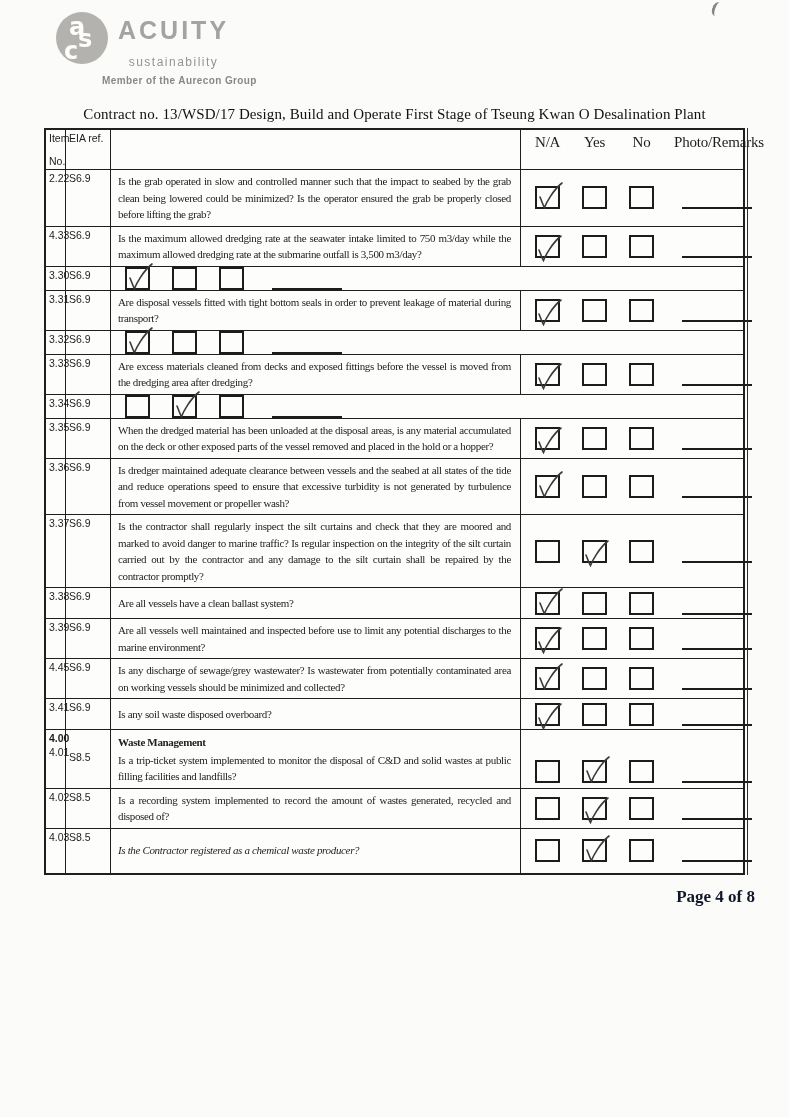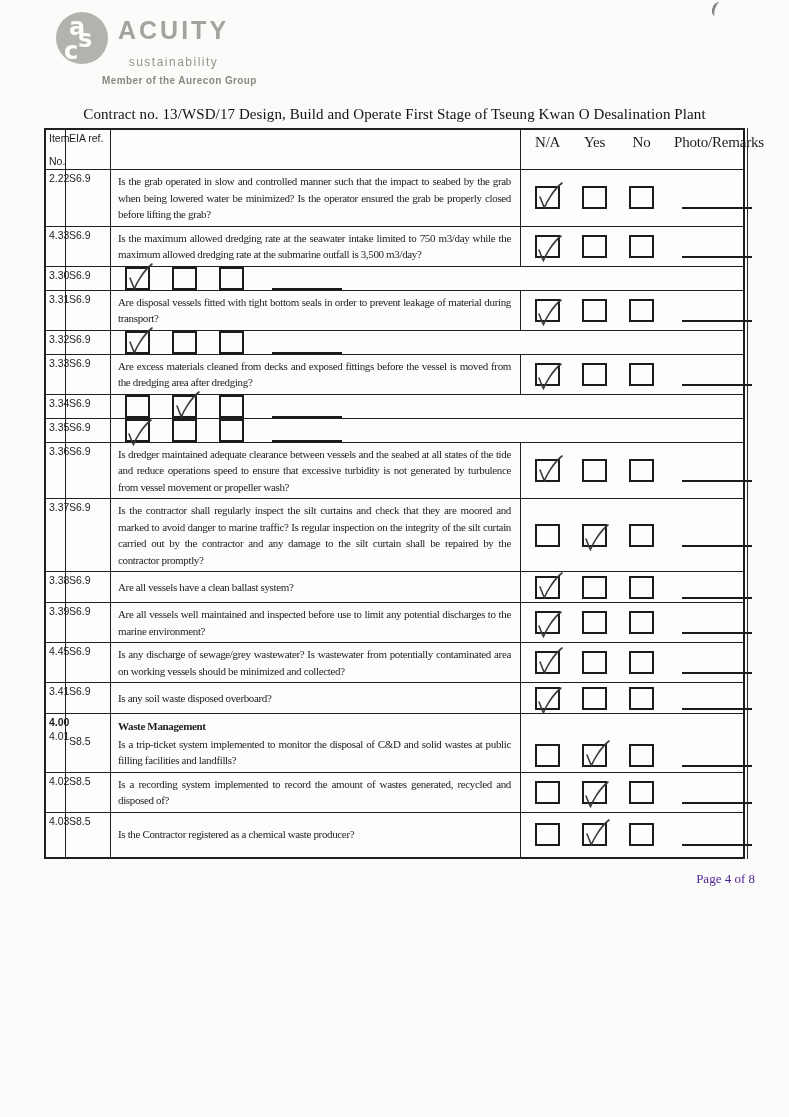--- a/index.html
+++ b/index.html
@@ -103,21 +103,21 @@
   
   .sec-item, .sec-title { display:none; }
   .section .sec-item, .section .sec-title { display:block; font-weight:700; }
   .section .c-item .item-main { margin-top:2px; }
   .section .c-ref .ref-main { padding-top:19px; }
   .section .q-text { margin-top:1px; }
   .section .c-checks { align-items:flex-end; padding-bottom:5px; }
   .trow.center .c-q { align-items:center; }
 
   
-  .footer { text-align:right; margin:12px 34px 0 0; font-weight:400; font-size:13px; color:#4c1d95; }
+  .footer { text-align:right; margin:12px 34px 0 0; font-weight:700; font-size:17px; color:#0f172a; }
 </style>
 </head>
 <body>
 
 <div class="page">
 
   <div class="scan-artifact"></div>
 
   <div class="header-area">
     <div class="acuity">
@@ -163,21 +163,21 @@
     <div class="cell c-item">
 
       <div class="item-main">2.22</div>
     </div>
     <div class="cell c-ref">
       <div class="ref-main">S6.9</div>
     </div>
     <div class="cell c-q">
       <div class="q-inner">
 
-        <div class="q-text">Is the grab operated in slow and controlled manner such that the impact to seabed by the grab when being lowered water be minimized? Is the operator ensured the grab be properly closed before lifting the grab?</div>
+        <div class="q-text">Is the grab operated in slow and controlled manner such that the impact to seabed by the grab clean being lowered could be minimized? Is the operator ensured the grab be properly closed before lifting the grab?</div>
       </div>
     </div>
     <div class="cell c-checks">
       <div class="checks-inner">
         <span class="cb cb-na checked">
           <svg viewBox="0 0 32 32">
                 <path d="M6 16 C7.5 19.5, 9 24.5, 10.5 26.5 C12 22.5, 19 9, 28 2" fill="none" stroke="#3a3a3a" stroke-width="1.6" stroke-linecap="round"></path>
               </svg>
         </span>
         <span class="cb cb-yes">
@@ -358,20 +358,26 @@
       </div>
     </div>
   </div>
       <div class="trow">
     <div class="cell c-item">
 
       <div class="item-main">3.35</div>
     </div>
     <div class="cell c-ref">
       <div class="ref-main">S6.9</div>
+    </div>
+    <div class="cell c-q">
+      <div class="q-inner">
+
+        <div class="q-text">When the dredged material has been unloaded at the disposal areas, is any material accumulated on the deck or other exposed parts of the vessel removed and placed in the hold or a hopper?</div>
+      </div>
     </div>
     <div class="cell c-checks">
       <div class="checks-inner">
         <span class="cb cb-na checked">
           <svg viewBox="0 0 32 32">
                 <path d="M6 16 C7.5 19.5, 9 24.5, 10.5 26.5 C12 22.5, 19 9, 28 2" fill="none" stroke="#3a3a3a" stroke-width="1.6" stroke-linecap="round"></path>
               </svg>
         </span>
         <span class="cb cb-yes">
           
@@ -632,21 +638,21 @@
     </div>
   </div>
       <div class="trow center">
     <div class="cell c-item">
 
       <div class="item-main">4.03</div>
     </div>
     <div class="cell c-ref">
       <div class="ref-main">S8.5</div>
     </div>
-    <div class="cell c-q" style="min-height: 44px;">
+    <div class="cell c-q" style="min-height: 44px; font-style: italic;">
       <div class="q-inner">
 
         <div class="q-text">Is the Contractor registered as a chemical waste producer?</div>
       </div>
     </div>
     <div class="cell c-checks">
       <div class="checks-inner">
         <span class="cb cb-na">
           
         </span>

